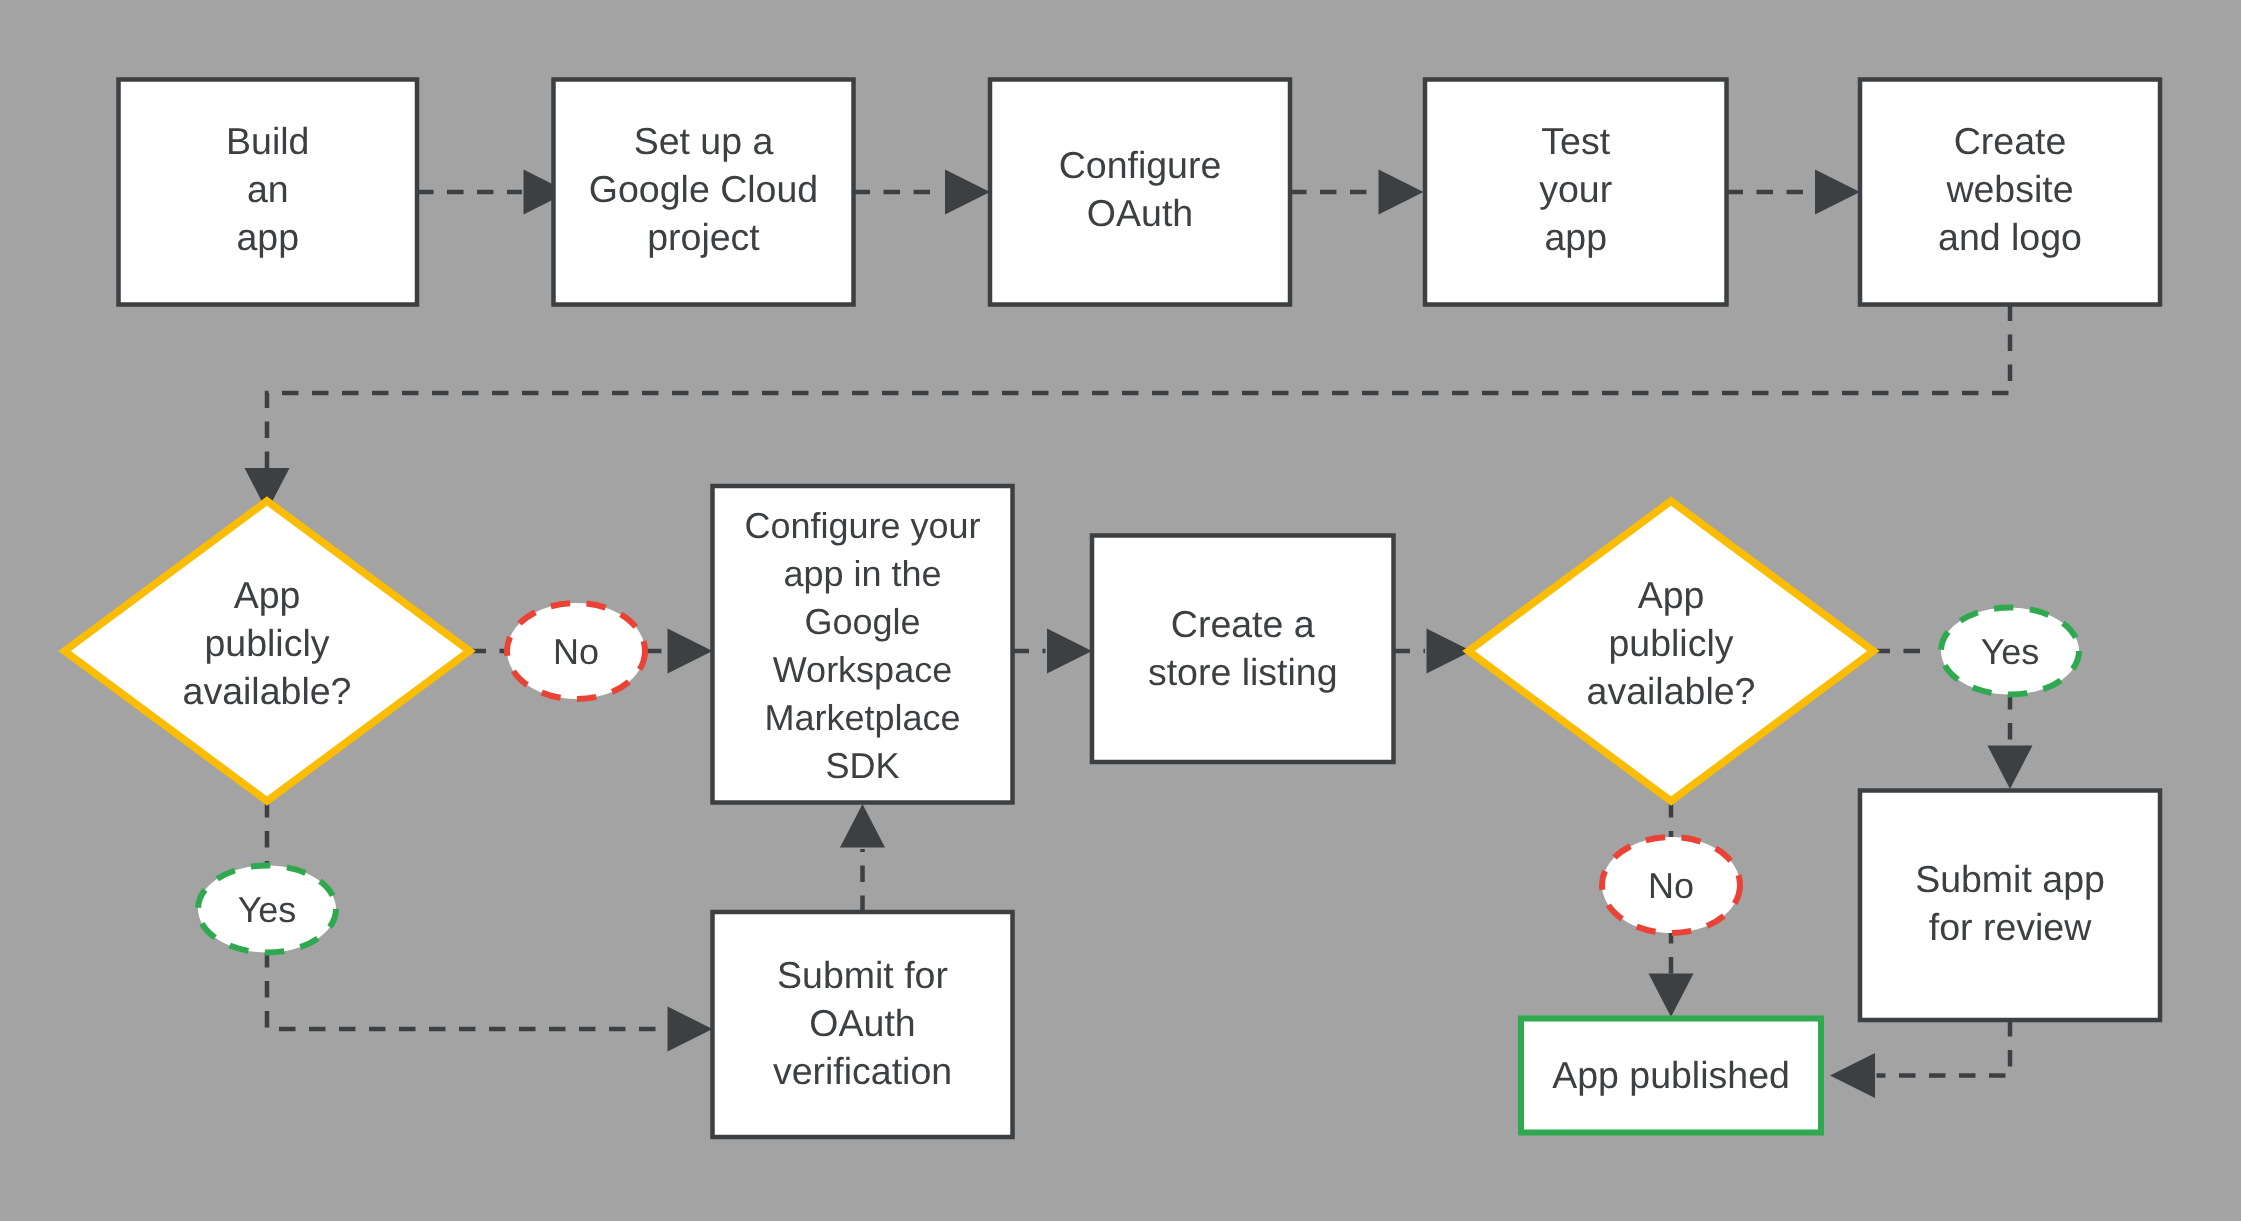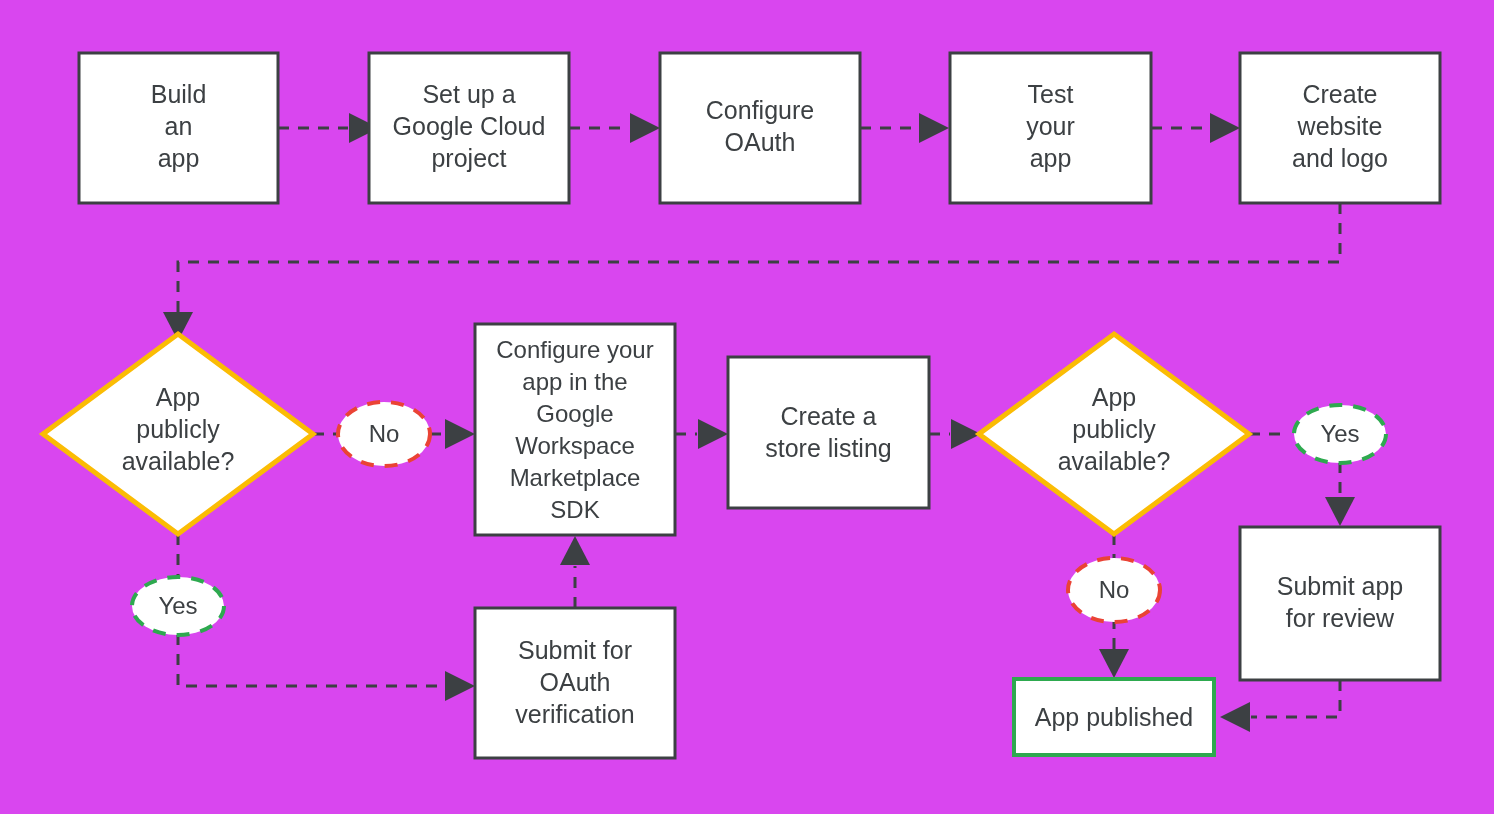--- a/index.html
+++ b/index.html
@@ -7,21 +7,21 @@
     padding: 0;
     background: #ffffff;
   }
   body {
     font-family: "Liberation Sans", sans-serif;
   }
   #flow-root {
     position: relative;
     width: 1494px;
     height: 814px;
-    background: #d946ef;
+    background: #a3a3a3;
     overflow: hidden;
     text-align: right;
   }
   svg#flow-svg {
     position: absolute;
     left: 0;
     top: 0;
     width: 1494px;
     height: 814px;
     display: block;

